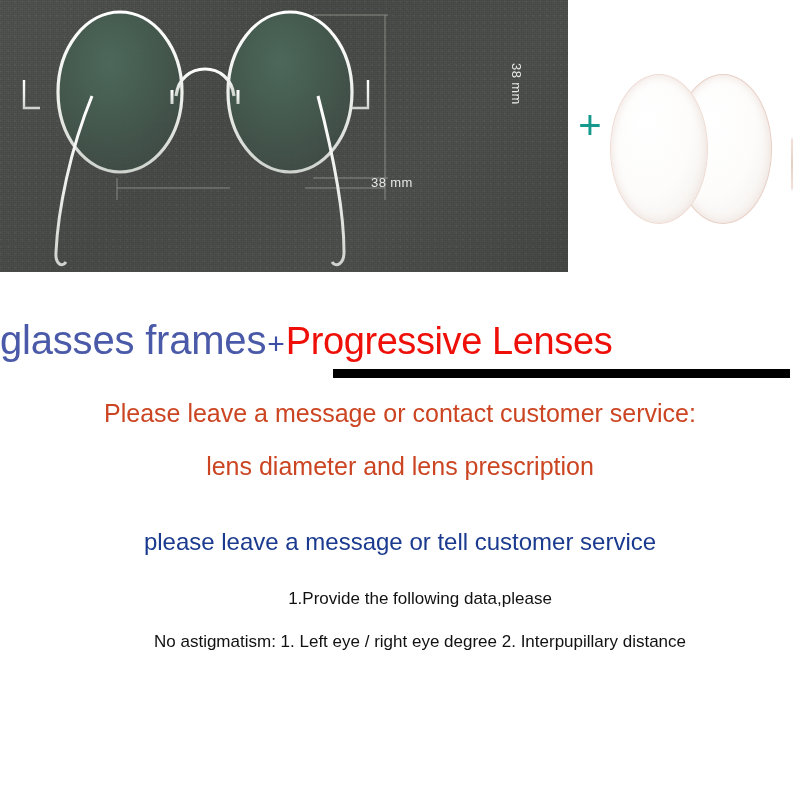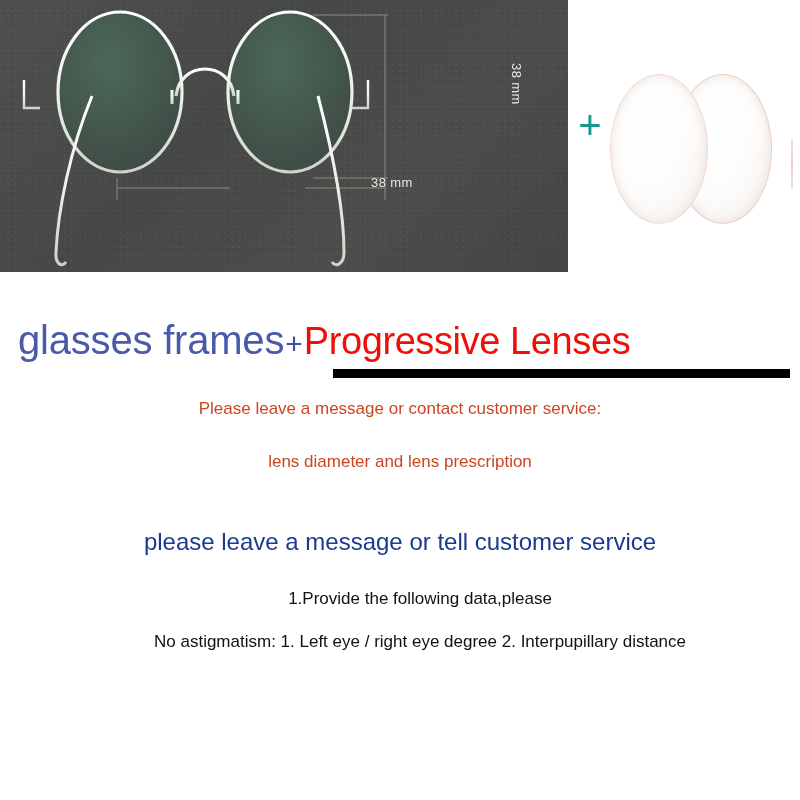--- a/index.html
+++ b/index.html
@@ -57,36 +57,36 @@
   .lens-b{left:66px;border:1px solid #e8cfc5;z-index:1;}
   .lens-edge{
     position:absolute;left:183px;top:78px;width:2px;height:52px;
     background:linear-gradient(#f3e2da,#e6cfc4,#f3e2da);border-radius:2px;
   }
 
   
   .headline{
     position:absolute;left:0;top:316px;width:724px;height:62px;
     display:flex;align-items:baseline;justify-content:flex-start;
-    padding-left:18px;box-sizing:border-box;
+    box-sizing:border-box;
   }
   .hl-blue{
     color:#4a5aa8;font-size:40px;line-height:44px;
     font-family:"Liberation Sans", sans-serif;letter-spacing:-.2px;
   }
   .hl-plus{color:#3b4fa4;font-size:30px;line-height:44px;padding:0 1px;}
   .hl-red{
     color:#ee1008;font-size:38px;line-height:50px;
     font-family:"Liberation Sans", sans-serif;letter-spacing:-.4px;
   }
   .hl-bar{position:absolute;left:333px;top:369px;width:457px;height:9px;background:#000000;}
 
   
   .line{position:absolute;width:800px;text-align:center;white-space:nowrap;}
-  .red-lg{color:#cc4522;font-size:17px;font-family:"Liberation Sans", sans-serif;}
+  .red-lg{color:#cc4522;font-size:25px;font-family:"Liberation Sans", sans-serif;}
   .l-red1{top:399px;}
   .l-red2{top:452px;}
   .blue-lg{color:#1a3a8f;font-size:24px;font-family:"Liberation Sans", sans-serif;}
   .l-blue{top:528px;}
 
   .black-sm{color:#111111;font-size:17px;font-family:"Liberation Sans", sans-serif;padding-left:20px;}
   .l-b1{top:589px;}
   .l-b2{top:632px;}
   .l-b3{top:678px;}
   .l-b4{top:721px;}

